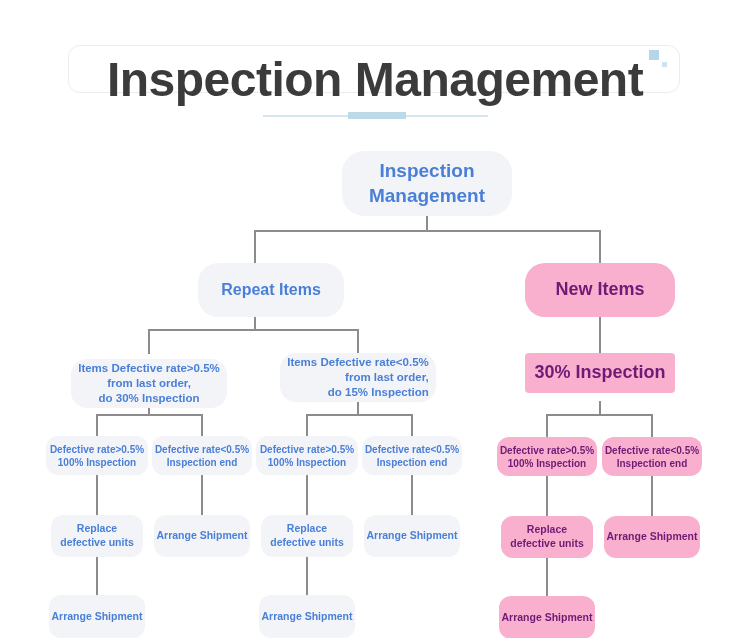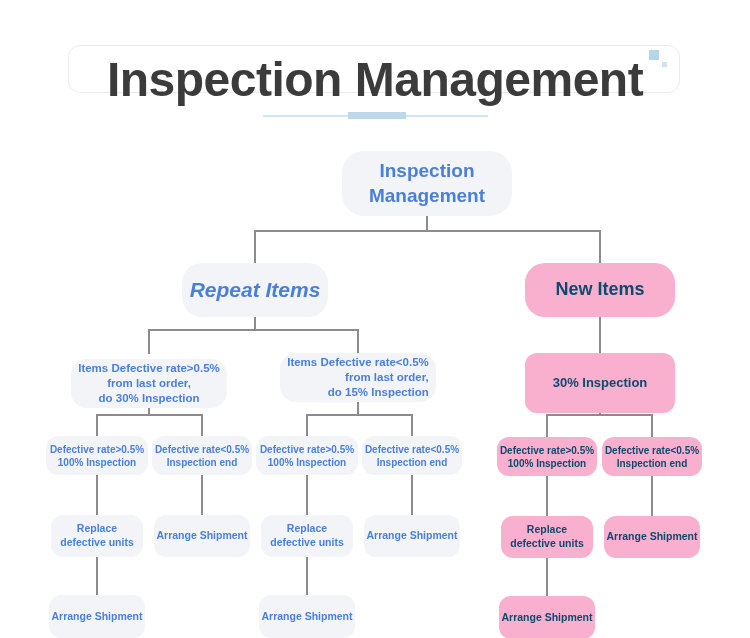--- a/index.html
+++ b/index.html
@@ -25,21 +25,21 @@
   .underline-thick{position:absolute;left:348px;top:88px;width:58px;height:7px;background:#bcd9e8;}
 
   
   svg.connectors{position:absolute;left:0;top:0;}
   svg.connectors path{fill:none;stroke:var(--connector-gray);stroke-width:2;}
 
   
   .node{position:absolute;transform:translateX(-50%);display:flex;align-items:center;justify-content:center;
     text-align:center;white-space:pre-line;box-sizing:border-box;font-weight:700;line-height:1.3;}
   .gray{background:var(--node-gray-bg);color:var(--node-blue-text);}
-  .pink{background:var(--node-pink-bg);color:#0c4a6e;}
+  .pink{background:var(--node-pink-bg);color:#701a75;}
 </style>
 </head>
 <body>
 
 <div class="canvas">
 
   <div class="title-card"></div>
   <div class="sq-big"></div>
   <div class="sq-small"></div>
   <div class="page-title">Inspection Management</div>
@@ -52,30 +52,30 @@
              M600 293 V330
              M149 378 V392 M97 391 H202 M97 390 V413 M202 390 V413
              M358 378 V392 M307 391 H412 M307 390 V413 M412 390 V413
              M600 377 V392 M547 391 H652 M547 390 V413 M652 390 V413
              M97 451 V492 M202 451 V492 M307 451 V492 M412 451 V492 M547 452 V492 M652 452 V492
              M97 533 V572 M307 533 V572 M547 534 V572"></path>
   </svg>
 
   <div class="node gray" style="left:427px;top:127px;width:170px;height:65px;font-size:19px;border-radius:22px;">Inspection Management</div>
 
-  <div class="node gray" style="left:255px;top:239px;width:146px;height:54px;font-size:21px;border-radius:20px;font-style:italic;">Repeat Items</div>
+  <div class="node gray" style="left:271px;top:239px;width:146px;height:54px;font-size:16px;border-radius:20px;">Repeat Items</div>
   <div class="node pink" style="left:600px;top:239px;width:150px;height:54px;font-size:18px;border-radius:20px;">New Items</div>
 
   <div class="node gray" style="left:149px;top:335px;width:156px;height:49px;font-size:11.5px;border-radius:16px;">Items Defective rate&gt;0.5%
 from last order,
 do 30% Inspection</div>
   <div class="node gray" style="left:358px;top:329px;width:156px;height:49px;font-size:11.5px;border-radius:16px;text-align:right;">Items Defective rate&lt;0.5%
 from last order,
 do 15% Inspection</div>
-  <div class="node pink" style="left:600px;top:329px;width:150px;height:60px;font-size:13px;border-radius:12px;">30% Inspection</div>
+  <div class="node pink" style="left:600px;top:329px;width:150px;height:40px;font-size:18px;border-radius:4px;">30% Inspection</div>
 
   <div class="node gray" style="left:97px;top:412px;width:102px;height:39px;font-size:10px;border-radius:12px;">Defective rate&gt;0.5%
 100% Inspection</div>
   <div class="node gray" style="left:202px;top:412px;width:100px;height:39px;font-size:10px;border-radius:12px;">Defective rate&lt;0.5%
 Inspection end</div>
   <div class="node gray" style="left:307px;top:412px;width:102px;height:39px;font-size:10px;border-radius:12px;">Defective rate&gt;0.5%
 100% Inspection</div>
   <div class="node gray" style="left:412px;top:412px;width:100px;height:39px;font-size:10px;border-radius:12px;">Defective rate&lt;0.5%
 Inspection end</div>
   <div class="node pink" style="left:547px;top:413px;width:100px;height:39px;font-size:10px;border-radius:12px;">Defective rate&gt;0.5%

